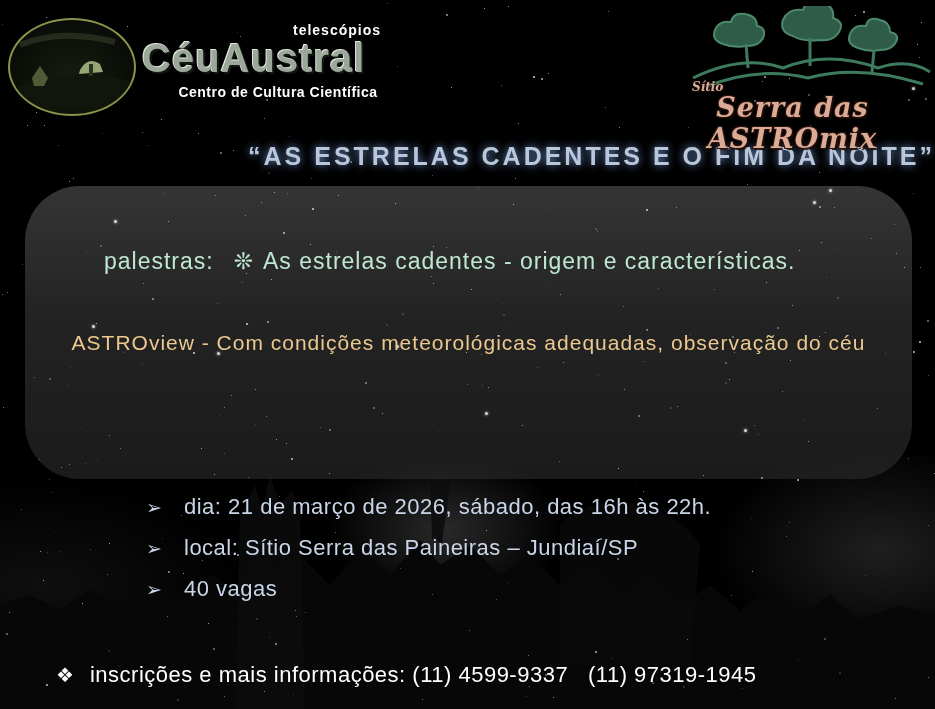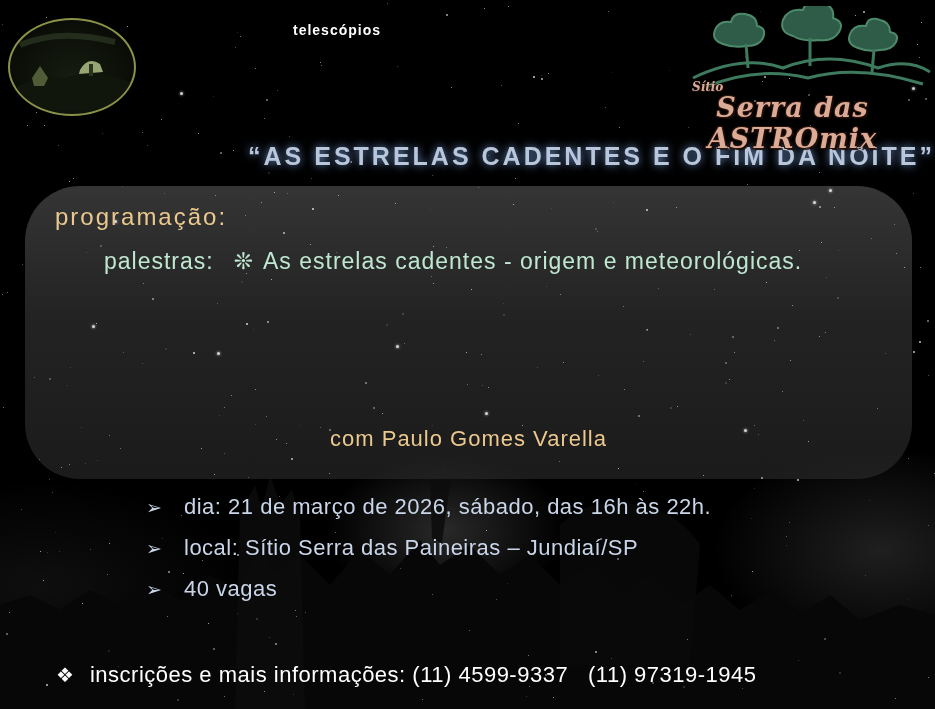--- a/index.html
+++ b/index.html
@@ -471,43 +471,44 @@
   <div class="logo-ellipse">
     <svg width="120" height="90" viewBox="0 0 120 90">
       <path d="M0,70 Q30,55 55,58 Q85,48 120,62 L120,90 0,90 Z" fill="#11160c"></path>
       <path d="M70,50 q8,-14 20,-6 l3,8 -24,2 Z" fill="#b9c98f" opacity="0.8"></path>
       <rect x="79" y="44" width="4" height="12" fill="#2a331c"></rect>
       <path d="M22,58 l8,-12 8,12 -4,8 -10,0 Z" fill="#6c7a4a" opacity="0.7"></path>
       <path d="M10,25 Q50,8 105,22" stroke="#33402a" stroke-width="6" fill="none" opacity="0.6"></path>
     </svg>
   </div>
   <div class="obs-label">telescópios</div>
+  <div class="ceu-name">CéuAustral</div>
+  <div class="centro-label">Centro de Cultura Científica</div>
 
   <svg class="trees-svg" width="245" height="88" viewBox="0 0 245 88">
     <g stroke="#4c8a6b" stroke-width="2" fill="#2f5c49">
       <path d="M35,38 q-12,-4 -8,-14 q4,-10 16,-8 q2,-10 14,-8 q12,2 12,12 q10,2 6,12 q-4,8 -16,8 q-14,2 -24,-2 Z"></path>
       <path d="M105,30 q-14,-4 -10,-16 q5,-12 20,-10 q4,-12 18,-8 q14,4 12,16 q12,4 6,14 q-6,10 -20,8 q-16,2 -26,-4 Z"></path>
       <path d="M170,42 q-12,-4 -8,-14 q4,-10 16,-8 q2,-10 14,-6 q10,2 10,12 q10,2 6,10 q-4,8 -16,8 q-12,2 -22,-2 Z"></path>
     </g>
     <g stroke="#3d7a5e" stroke-width="3" fill="none">
       <path d="M58,38 L60,62 M122,32 L122,60 M186,44 L184,66"></path>
       <path d="M5,72 Q55,48 95,62 Q140,44 190,62 Q220,52 242,66"></path>
       <path d="M20,80 Q70,60 120,72 Q170,58 235,78"></path>
     </g>
   </svg>
   <div class="sitio-label">Sítio</div>
   <div class="serra-name">Serra das ASTROmix</div>
 
   <div class="title-line2">“AS ESTRELAS CADENTES E O FIM DA NOITE”</div>
 
-  <div class="prog-heading">programação:</div>
   <div class="talk-row1">
-    <span class="label">palestras:</span><span class="star-glyph">❊</span><span>As estrelas cadentes - origem e meteorológicas.</span>
+    <span class="label">palestras:</span><span class="star-glyph">❊</span><span>As estrelas cadentes - origem e características.</span>
   </div>
-  <div class="presenter">com Paulo Gomes Varella</div>
+  <div class="astroview-1">ASTROview - Com condições meteorológicas adequadas, observação do céu</div>
 
   <div class="details">
     <div class="detail-row">
       <span class="arrow">➢</span>
       <span>dia: 21 de março de 2026, sábado, das 16h às 22h.</span>
     </div>
     <div class="detail-row">
       <span class="arrow">➢</span>
       <span>local: Sítio Serra das Paineiras – Jundiaí/SP</span>
     </div>

